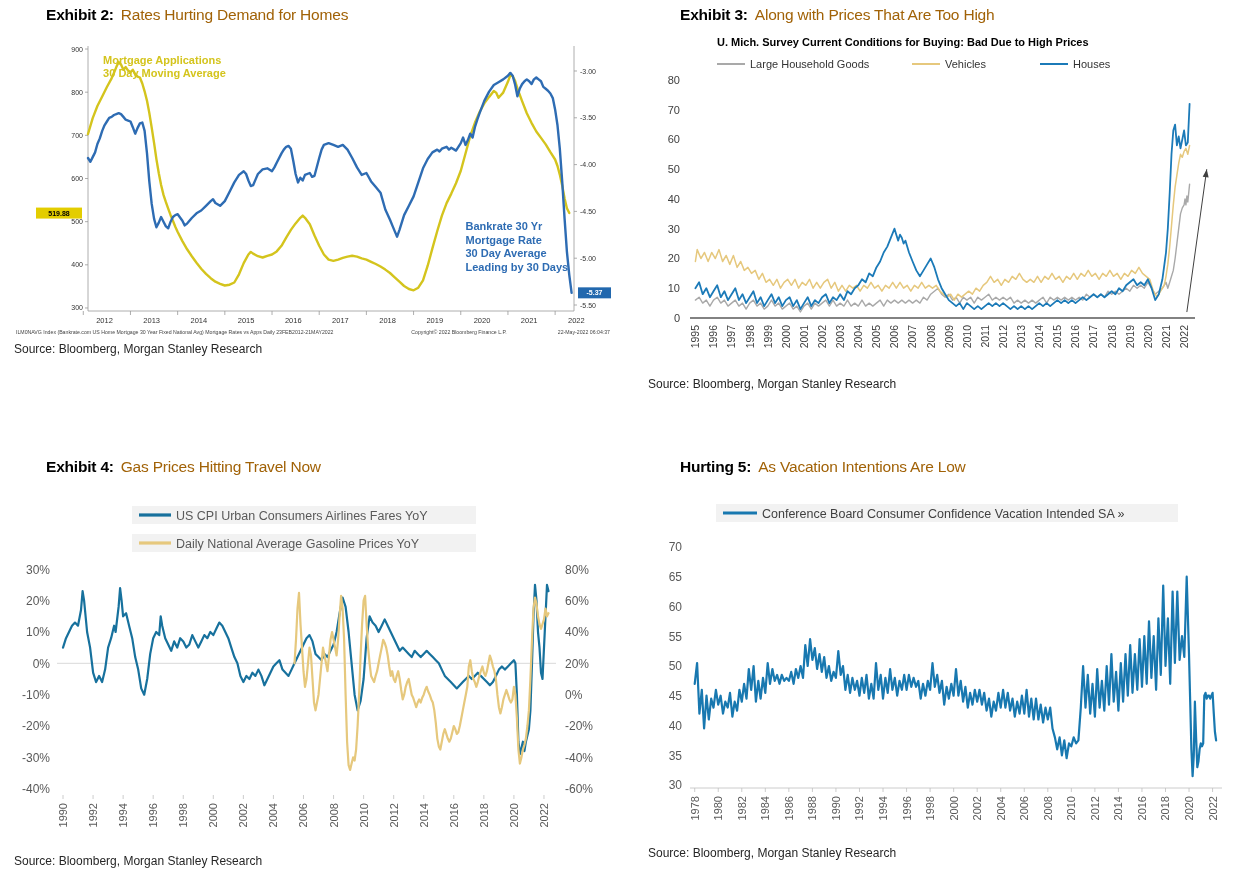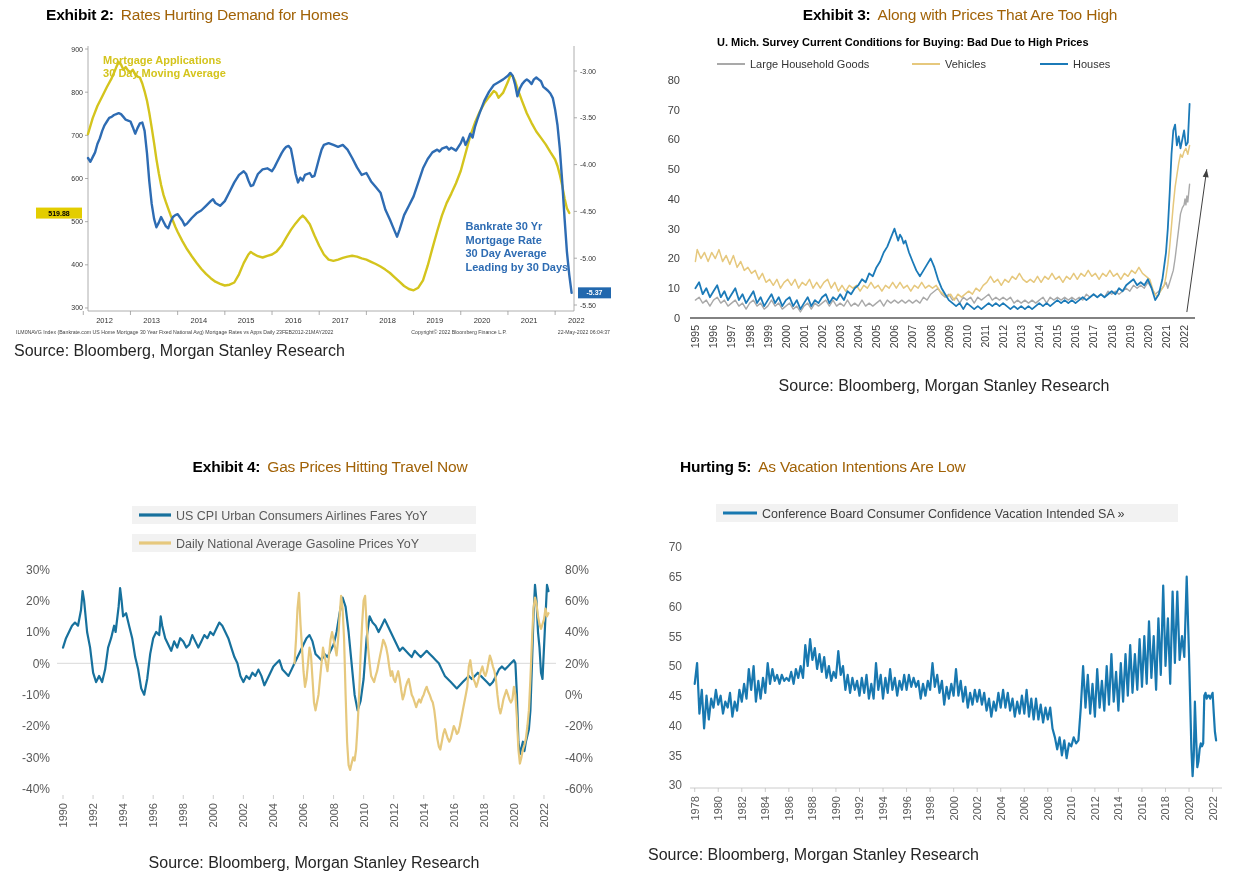--- a/index.html
+++ b/index.html
@@ -1,26 +1,26 @@
 <!DOCTYPE html>
 <html><head>
 <meta charset="utf-8">
 <style>
   html,body{margin:0;padding:0;}
   body{width:1241px;height:878px;position:relative;background:#ffffff;
        font-family:"Liberation Sans",sans-serif;overflow:hidden;}
   .panel{position:absolute;}
   #p2{left:14px;top:6px;width:600px;}
-  #p3{left:648px;top:6px;width:592px;text-align:center;}
-  #p4{left:14px;top:458px;width:600px;text-align:center;}
+  #p3{left:648px;top:6px;width:592px;}
+  #p4{left:14px;top:458px;width:600px;}
   #p5{left:648px;top:458px;width:592px;}
   .ex-head{font-size:15.5px;color:#000;letter-spacing:-0.2px;white-space:nowrap;}
   .ex-head .lab{font-weight:700;margin-left:32px;}
   .ex-head .ttl{margin-left:7px;color:#a16207;}
-  .src{font-size:16px;color:#262626;margin-top:2px;}
+  .src{font-size:12px;color:#262626;margin-top:2px;}
   svg{display:block;margin-top:6px;}
   #p4 svg,#p5 svg{margin-top:8px;}
   svg text{font-family:"Liberation Sans",sans-serif;}
 </style>
 </head>
 <body>
 
 <div class="panel" id="p2">
   <div class="ex-head">
     <span class="lab">Exhibit 2:</span><span class="ttl">Rates Hurting Demand for Homes</span>

